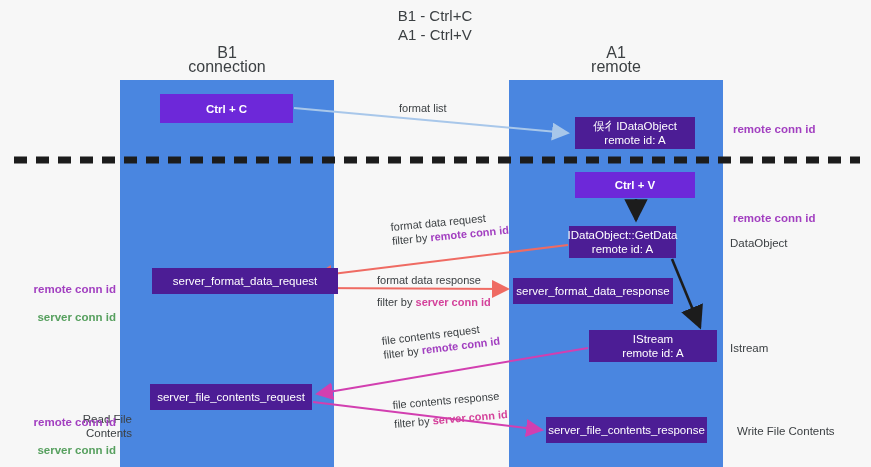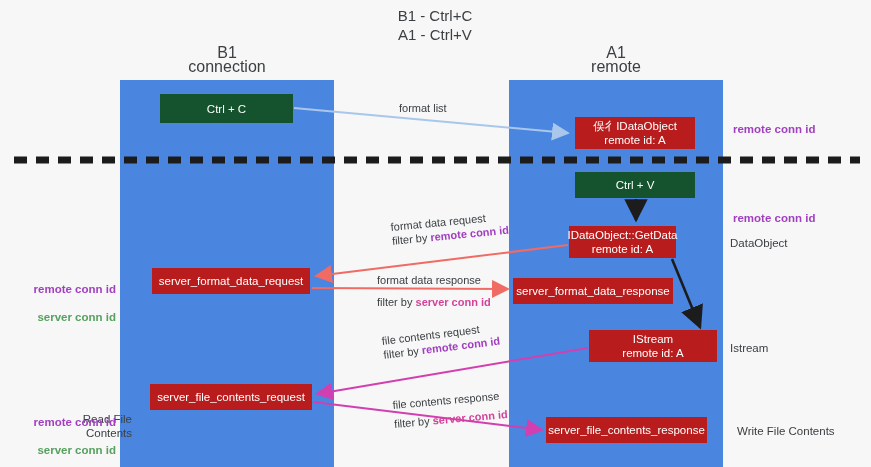--- a/index.html
+++ b/index.html
@@ -32,28 +32,28 @@
   
   .node{
     position:absolute;
     display:flex;align-items:center;justify-content:center;
     text-align:center;
     font-size:11.5px;line-height:14px;
     color:#ffffff;
     white-space:pre-line;
     box-sizing:border-box;
   }
-  .node.green{background:#14532d;}
-  .node.orange{background:#b91c1c;}
+  .node.green{background:#6d28d9;font-weight:bold;}
+  .node.orange{background:#4c1d95;}
 
   #n-ctrlc{left:160px;top:94px;width:133px;height:29px;}
   #n-idataobject{left:575px;top:117px;width:120px;height:32px;}
   #n-ctrlv{left:575px;top:172px;width:120px;height:26px;}
   #n-getdata{left:569px;top:226px;width:107px;height:32px;}
-  #n-fmt-req{left:152px;top:268px;width:158px;height:26px;}
+  #n-fmt-req{left:152px;top:268px;width:186px;height:26px;}
   #n-fmt-resp{left:513px;top:278px;width:160px;height:26px;}
   #n-istream{left:589px;top:330px;width:128px;height:32px;}
   #n-file-req{left:150px;top:384px;width:162px;height:26px;}
   #n-file-resp{left:546px;top:417px;width:161px;height:26px;}
 
   
   .anno{position:absolute;font-size:11.5px;line-height:14px;white-space:pre-line;}
   .anno.purple{color:#a23fc0;font-weight:bold;}
   .anno.dark{color:#3c4043;}
 

